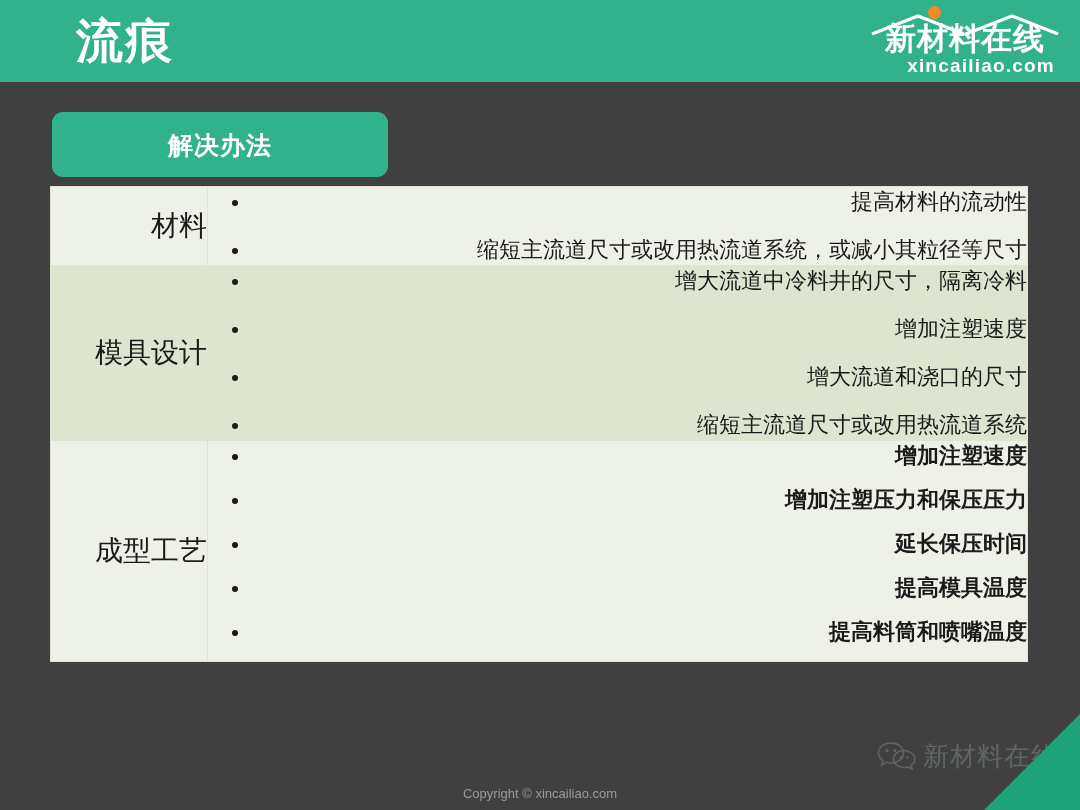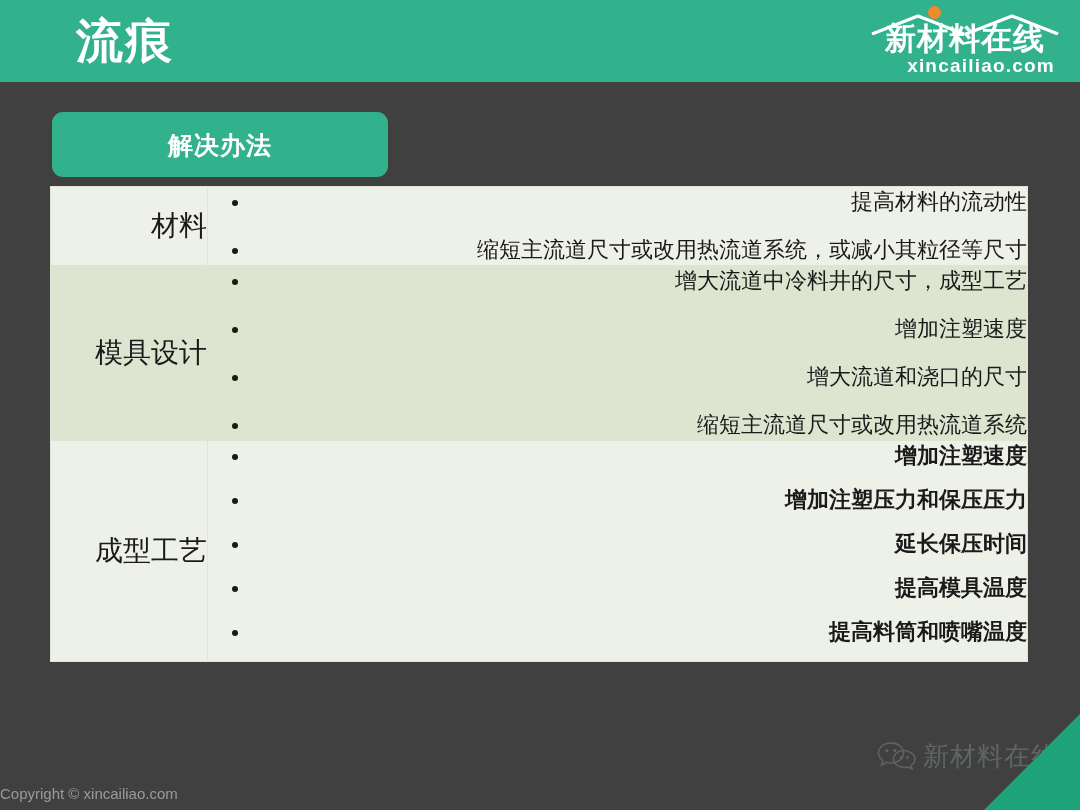--- a/index.html
+++ b/index.html
@@ -167,22 +167,22 @@
     background: #1a1a1a;
   }
   .row-tight .bullet-list li { margin-bottom: 14px; font-weight: bold; }
 
   
   .footer-copy {
     position: absolute;
     left: 0;
     top: 784px;
     width: 1080px;
-    text-align: left;
-    font-size: 15px;
+    text-align: center;
+    font-size: 13px;
     color: #9a9a9a;
     line-height: 20px;
   }
 
   
   .watermark {
     position: absolute;
     right: 22px;
     bottom: 38px;
     display: flex;
@@ -243,21 +243,21 @@
           <ul class="bullet-list">
             <li>提高材料的流动性</li>
             <li>缩短主流道尺寸或改用热流道系统，或减小其粒径等尺寸</li>
           </ul>
         </td>
       </tr>
       <tr class="row-dark">
         <td class="cat-cell">模具设计</td>
         <td class="items-cell">
           <ul class="bullet-list">
-            <li>增大流道中冷料井的尺寸，成型工艺</li>
+            <li>增大流道中冷料井的尺寸，隔离冷料</li>
             <li>增加注塑速度</li>
             <li>增大流道和浇口的尺寸</li>
             <li>缩短主流道尺寸或改用热流道系统</li>
           </ul>
         </td>
       </tr>
       <tr class="row-light row-tight">
         <td class="cat-cell">成型工艺</td>
         <td class="items-cell">
           <ul class="bullet-list">

